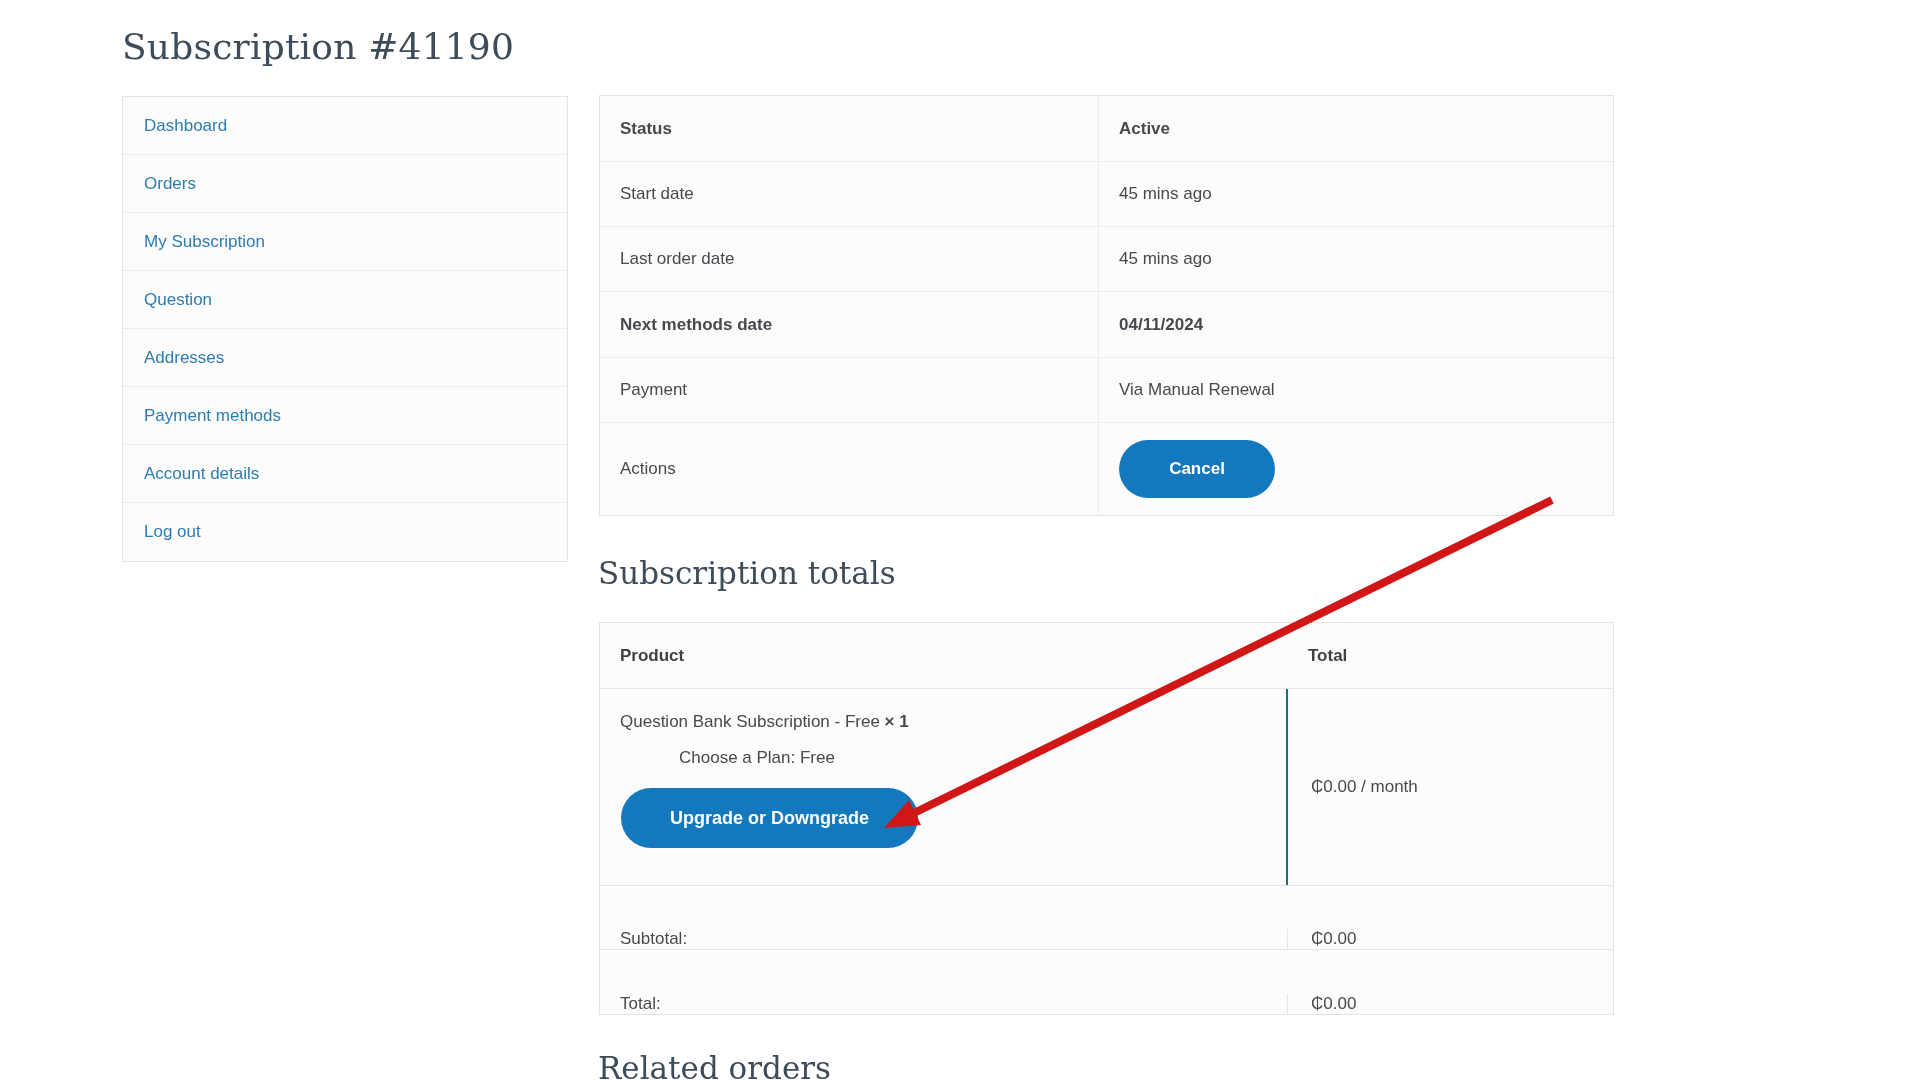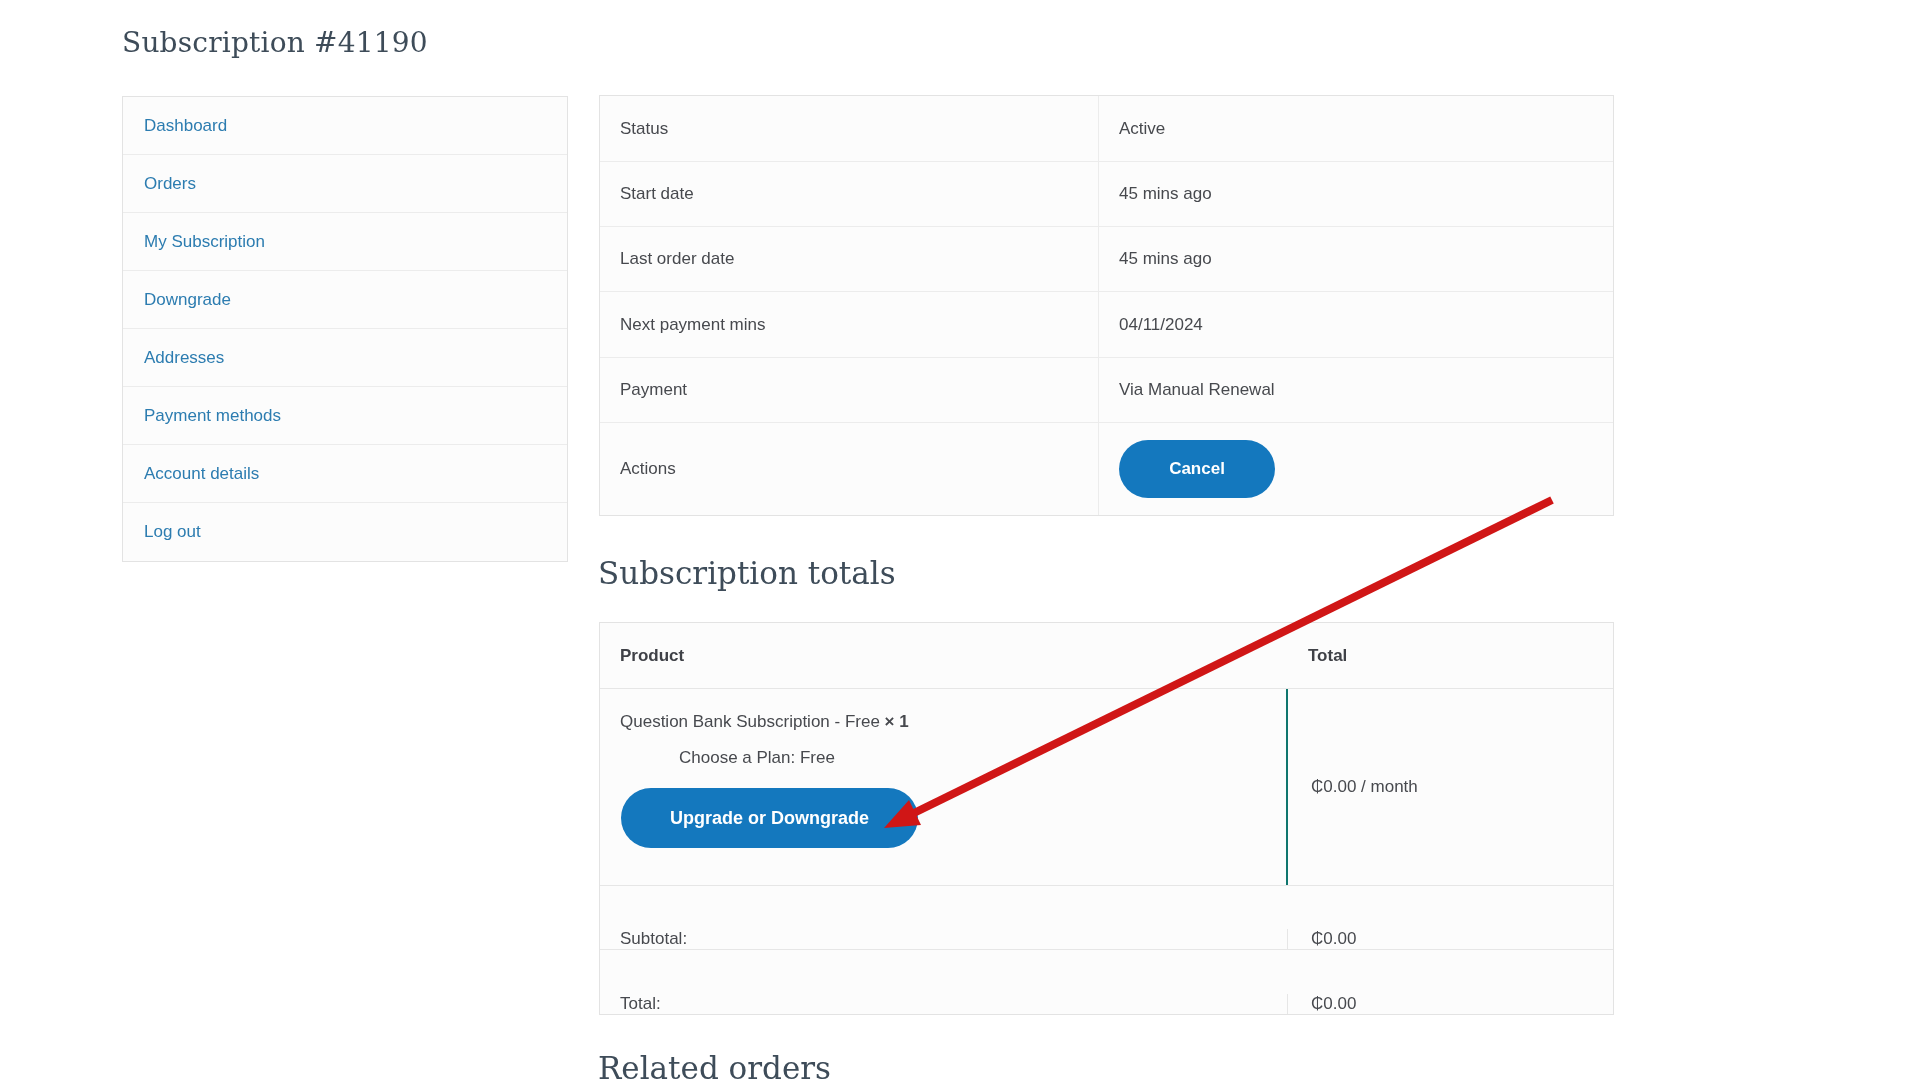--- a/index.html
+++ b/index.html
@@ -22,21 +22,21 @@
     color:var(--body-text);
   }
   .serif-heading{
     font-family:"DejaVu Serif","Liberation Serif",serif;
     font-weight:400;
     color:var(--heading);
   }
   
   .page-title{
     position:absolute; left:122px; top:26px;
-    font-size:28px; letter-spacing:.2px;
+    font-size:36px; letter-spacing:.2px;
   }
   
   .sidebar{
     position:absolute; left:122px; top:96px; width:446px;
     background:var(--table-bg);
     border:1px solid var(--border);
   }
   .sidebar-item{
     height:58px; display:flex; align-items:center;
     padding-left:21px;
@@ -57,21 +57,21 @@
   .details-row:last-child{border-bottom:none;}
   .details-row .cell-label{
     width:499px; display:flex; align-items:center;
     padding-left:20px; font-size:17px;
     border-right:1px solid #ececec;
   }
   .details-row .cell-value{
     flex:1; display:flex; align-items:center;
     padding-left:20px; font-size:17px;
   }
-  .h66{height:66px;} .h65{height:65px;} .h92{height:92px;}
+  .h66{height:66px;font-weight:bold;} .h65{height:65px;} .h92{height:92px;}
   
   .btn{
     display:inline-flex; align-items:center; justify-content:center;
     background:var(--button); color:var(--button-text);
     border:none; border-radius:30px;
     font-family:"Liberation Sans",sans-serif;
     font-weight:700; cursor:pointer;
   }
   .cancel-btn{width:156px; height:58px; font-size:17px;}
   .upgrade-btn{width:297px; height:60px; font-size:18px; margin-top:18px; margin-left:1px;}
@@ -137,42 +137,42 @@
 </style>
 </head>
 <body>
 
 <h1 class="page-title serif-heading">Subscription #41190</h1>
 
 <nav class="sidebar">
   <div class="sidebar-item">Dashboard</div>
   <div class="sidebar-item">Orders</div>
   <div class="sidebar-item">My Subscription</div>
-  <div class="sidebar-item">Downgrade</div>
+  <div class="sidebar-item">Question</div>
   <div class="sidebar-item">Addresses</div>
   <div class="sidebar-item">Payment methods</div>
   <div class="sidebar-item">Account details</div>
   <div class="sidebar-item">Log out</div>
 </nav>
 
 <section class="details-table">
   <div class="details-row h66">
     <div class="cell-label">Status</div>
     <div class="cell-value">Active</div>
   </div>
   <div class="details-row h65">
     <div class="cell-label">Start date</div>
     <div class="cell-value">45 mins ago</div>
   </div>
   <div class="details-row h65">
     <div class="cell-label">Last order date</div>
     <div class="cell-value">45 mins ago</div>
   </div>
   <div class="details-row h66">
-    <div class="cell-label">Next payment mins</div>
+    <div class="cell-label">Next methods date</div>
     <div class="cell-value">04/11/2024</div>
   </div>
   <div class="details-row h65">
     <div class="cell-label">Payment</div>
     <div class="cell-value">Via Manual Renewal</div>
   </div>
   <div class="details-row h92">
     <div class="cell-label">Actions</div>
     <div class="cell-value">
       <button class="btn cancel-btn">Cancel</button>

